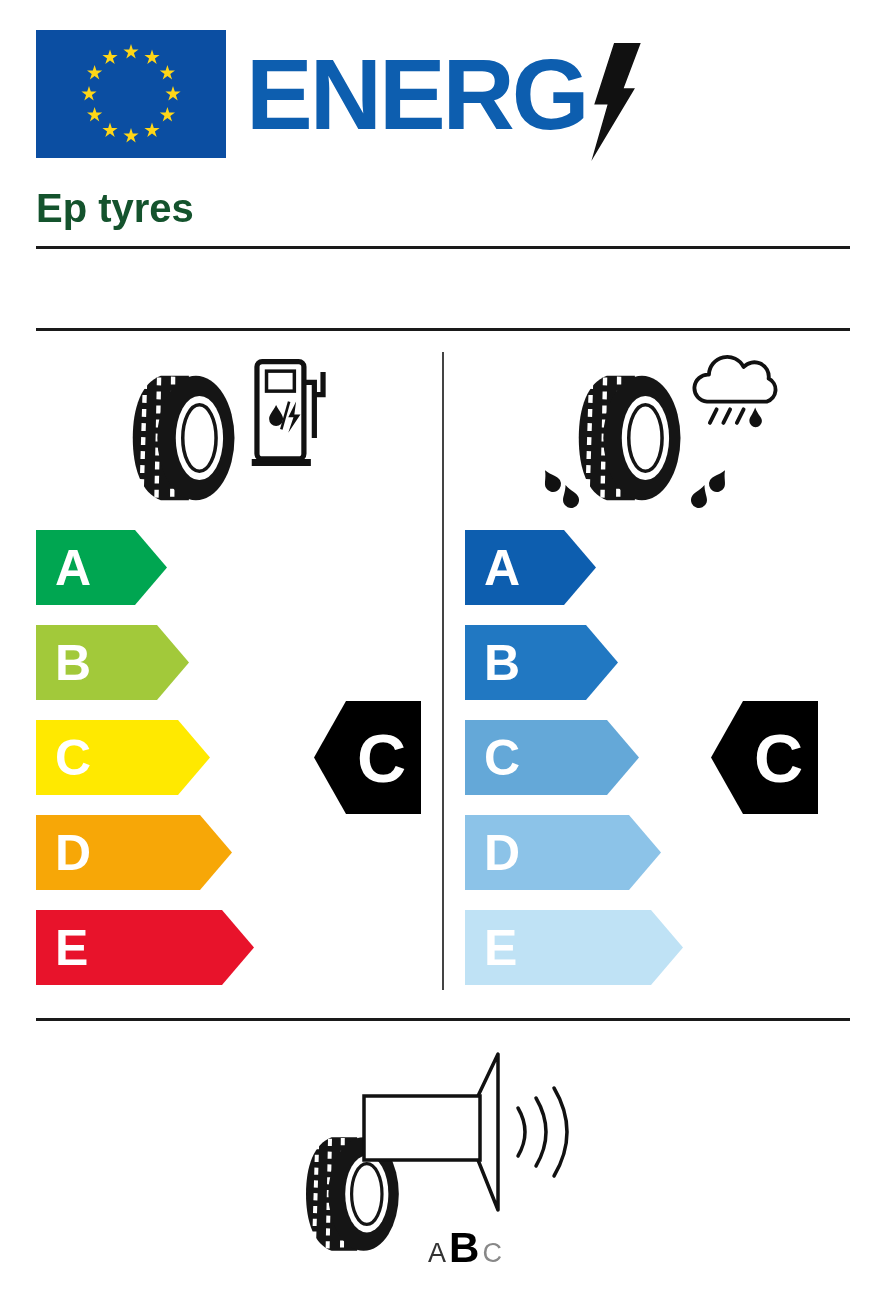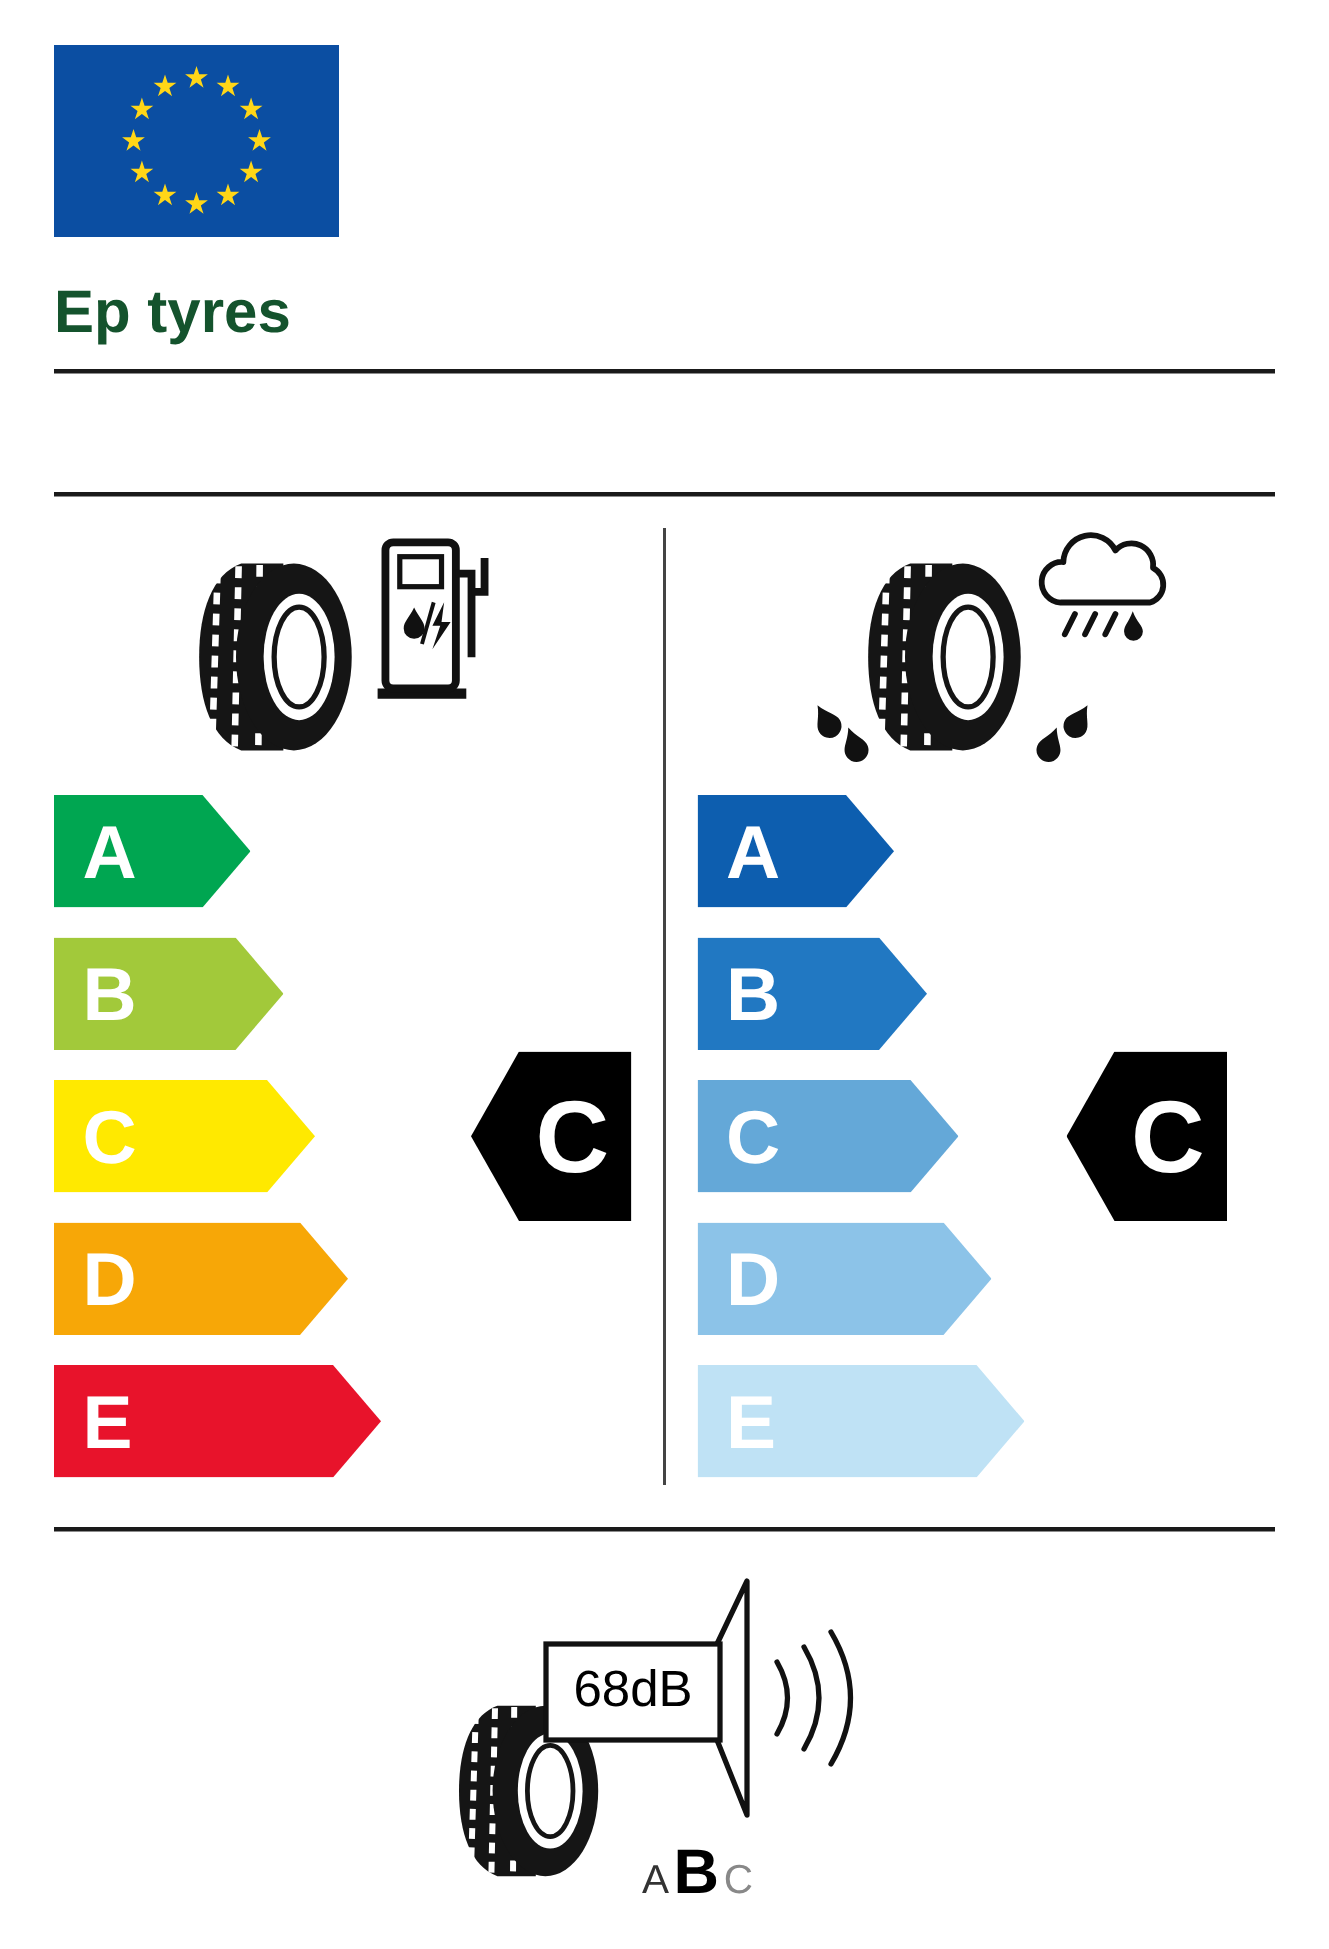--- a/index.html
+++ b/index.html
@@ -69,20 +69,26 @@
         <use href="#star" transform="translate(95,106)"></use>
         <use href="#star" transform="translate(74,100.4)"></use>
         <use href="#star" transform="translate(58.6,85)"></use>
         <use href="#star" transform="translate(53,64)"></use>
         <use href="#star" transform="translate(58.6,43)"></use>
         <use href="#star" transform="translate(74,27.6)"></use>
       </g>
     </svg>
   </div>
 
+  <div class="abs logo">
+    <span class="logo-text" style="color: rgb(13, 94, 175);">ENERG</span>
+    <svg class="bolt" viewBox="0 0 44 115">
+      <path d="M16 0 H42 L30 44 H41 L6 115 L16 60 H3 Z" fill="#111"></path>
+    </svg>
+  </div>
 
   <div class="abs product">Ep tyres</div>
   <div class="abs rule" style="top:246px;"></div>
   <div class="abs rule" style="top:328px;"></div>
 
   <div class="abs divider"></div>
 
   <svg class="abs tyre-big" style="left:124px; top:364px;" viewBox="0 0 130 150">
     <path d="M42 4 C20 12 10 40 10 75 C10 110 20 138 42 146 L74 146 L74 4 Z" fill="#151515"></path>
     <line x1="24" y1="10" x2="20" y2="140" stroke="#fff" stroke-width="5" stroke-dasharray="9 7"></line>
@@ -183,21 +189,20 @@
   </svg>
 
   <svg class="abs speaker" viewBox="0 0 230 172">
     <polygon points="118,48 138,6 138,162 118,112" fill="#fff" stroke="#111" stroke-width="3.5" stroke-linejoin="round"></polygon>
     <rect x="4" y="48" width="116" height="64" fill="#fff" stroke="#111" stroke-width="3.5"></rect>
     <path d="M158 60 q14 24 0 48" fill="none" stroke="#111" stroke-width="3.5" stroke-linecap="round"></path>
     <path d="M176 50 q20 34 0 68" fill="none" stroke="#111" stroke-width="3.5" stroke-linecap="round"></path>
     <path d="M194 40 q26 44 0 88" fill="none" stroke="#111" stroke-width="3.5" stroke-linecap="round"></path>
   </svg>
 
-  <div class="abs db-box">68dB</div>
 
   <div class="abs noise-classes">
     <span class="noise-a">A</span>
     <span class="noise-b">B</span>
     <span class="noise-c">C</span>
   </div>
 
 </div>
 
 </body></html>

